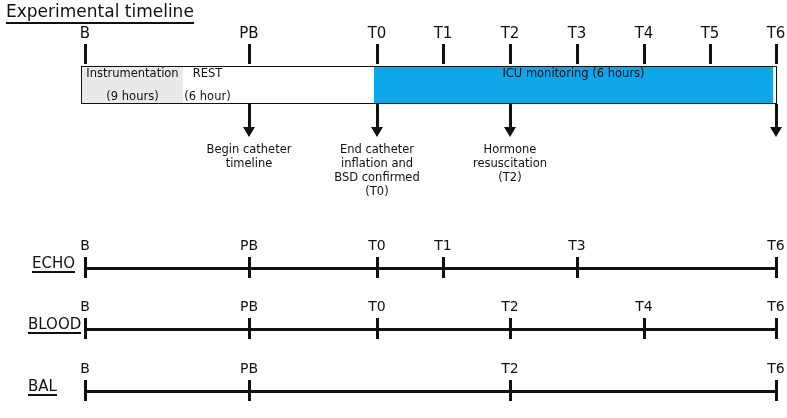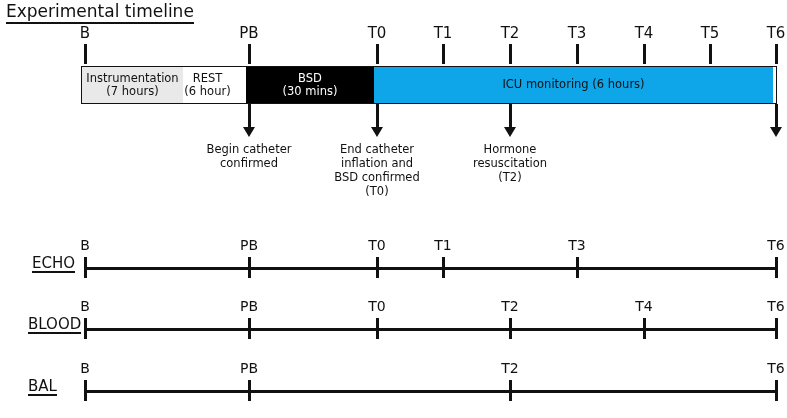--- a/index.html
+++ b/index.html
@@ -44,21 +44,21 @@
     left:81px;top:66px;
     width:696px;height:38px;
     border:1.5px solid #111;
     box-sizing:border-box;
     display:block;
   }
   .seg{
     position:absolute;top:0;height:100%;
     box-sizing:border-box;
     display:flex;flex-direction:column;
-    align-items:center;justify-content:center;
+    align-items:center;justify-content:space-between;
     font-size:11.5px;line-height:13.5px;
     text-align:center;
   }
   .seg span{display:block;}
 
   
   .arrow{position:absolute;width:3px;background:#111;}
   .arrowhead{
     position:absolute;width:0;height:0;
     border-left:6px solid transparent;
@@ -124,40 +124,36 @@
       <div class="lbl main-lbl" style="left: 644px;">T4</div>
       <div class="tick" style="left: 709px;"></div>
       <div class="lbl main-lbl" style="left: 710px;">T5</div>
       <div class="tick" style="left: 775px;"></div>
       <div class="lbl main-lbl" style="left: 776px;">T6</div>
     </div>
 
   <div class="boxrow" id="phase-box">
       <div class="seg" style="left: 0px; width: 101px; background: rgb(233, 233, 233); color: rgb(17, 17, 17);">
         <span>Instrumentation</span>
-        <span>(7 hours)</span>
+        <span>(9 hours)</span>
       </div>
       <div class="seg" style="left: 101px; width: 49px; background: rgb(255, 255, 255); color: rgb(17, 17, 17);">
         <span>REST</span>
         <span>(6 hour)</span>
       </div>
-      <div class="seg" style="left: 164px; width: 128px; background: rgb(0, 0, 0); color: rgb(255, 255, 255);">
-        <span>BSD</span>
-        <span>(30 mins)</span>
-      </div>
       <div class="seg" style="left: 292px; width: 399px; background: #0ea5e9; color: rgb(17, 17, 17); border-right: none;">
         <span>ICU monitoring (6 hours)</span>
       </div>
     </div>
 
   <div id="callouts">
       <div class="arrow" style="left: 248px; top: 104px; height: 24px;"></div>
       <div class="arrowhead" style="left: 249px; top: 127px;"></div>
       <div class="callout" style="left: 249px; top: 142px; width: 120px; margin-left: 0px;">Begin catheter
-confirmed</div>
+timeline</div>
       <div class="arrow" style="left: 376px; top: 104px; height: 24px;"></div>
       <div class="arrowhead" style="left: 377px; top: 127px;"></div>
       <div class="callout" style="left: 377px; top: 142px; width: 120px; margin-left: 0px;">End catheter
 inflation and
 BSD confirmed
 (T0)</div>
       <div class="arrow" style="left: 509px; top: 104px; height: 24px;"></div>
       <div class="arrowhead" style="left: 510px; top: 127px;"></div>
       <div class="callout" style="left: 510px; top: 142px; width: 120px; margin-left: 0px;">Hormone
 resuscitation

